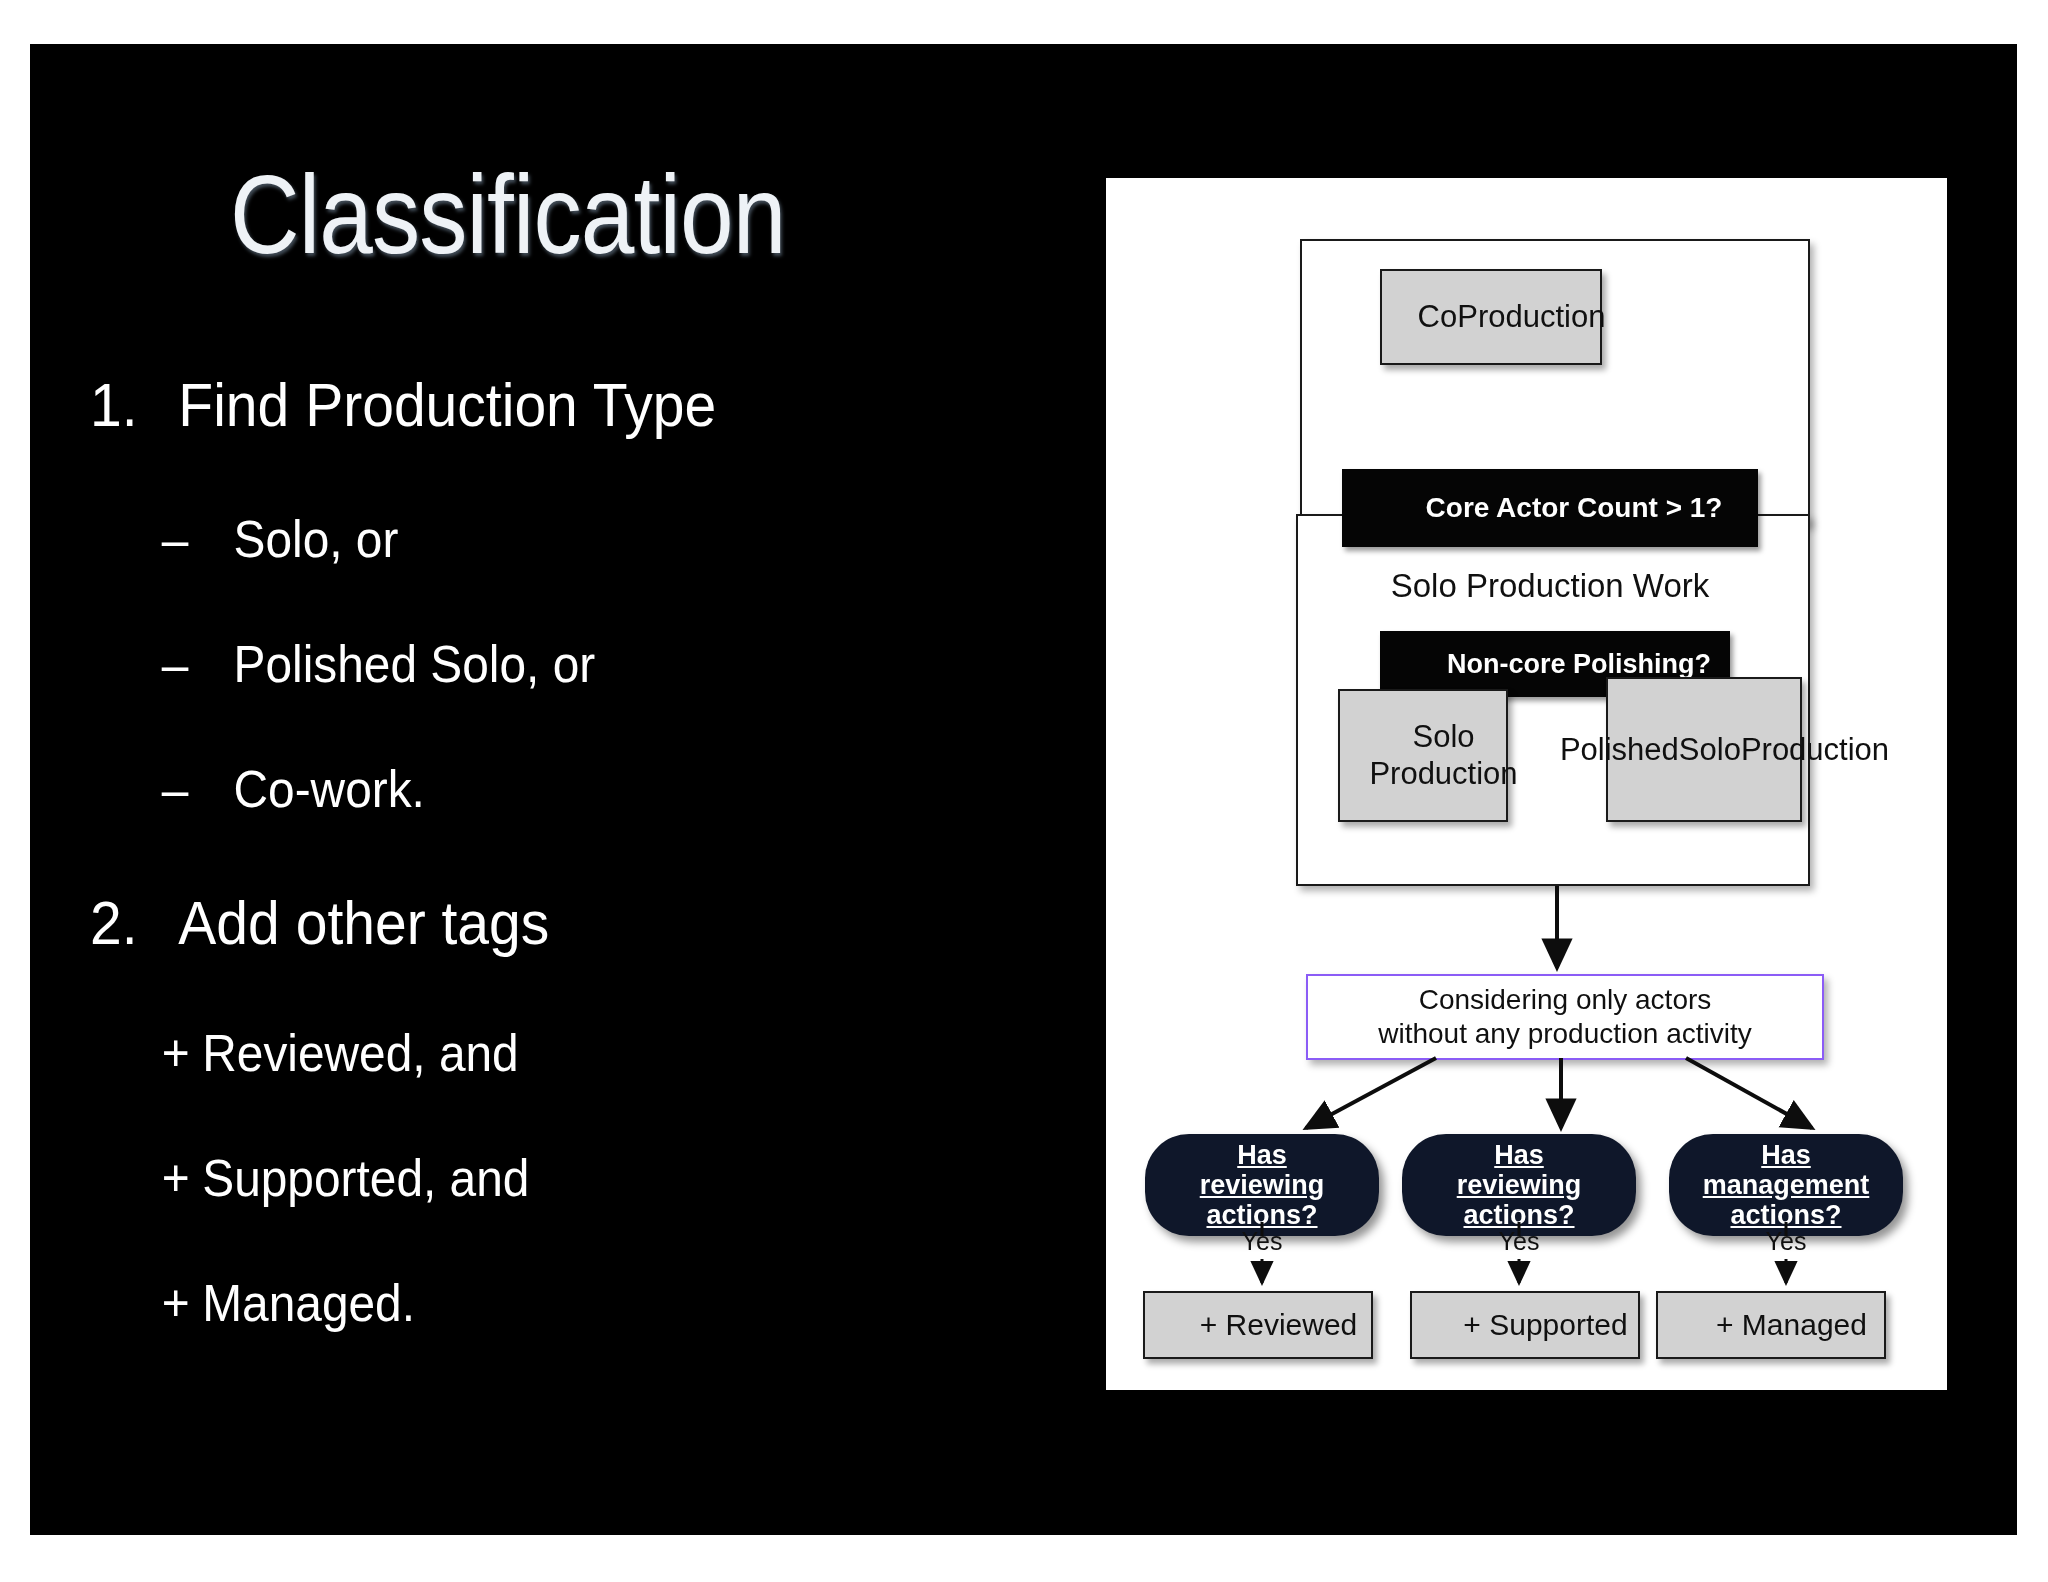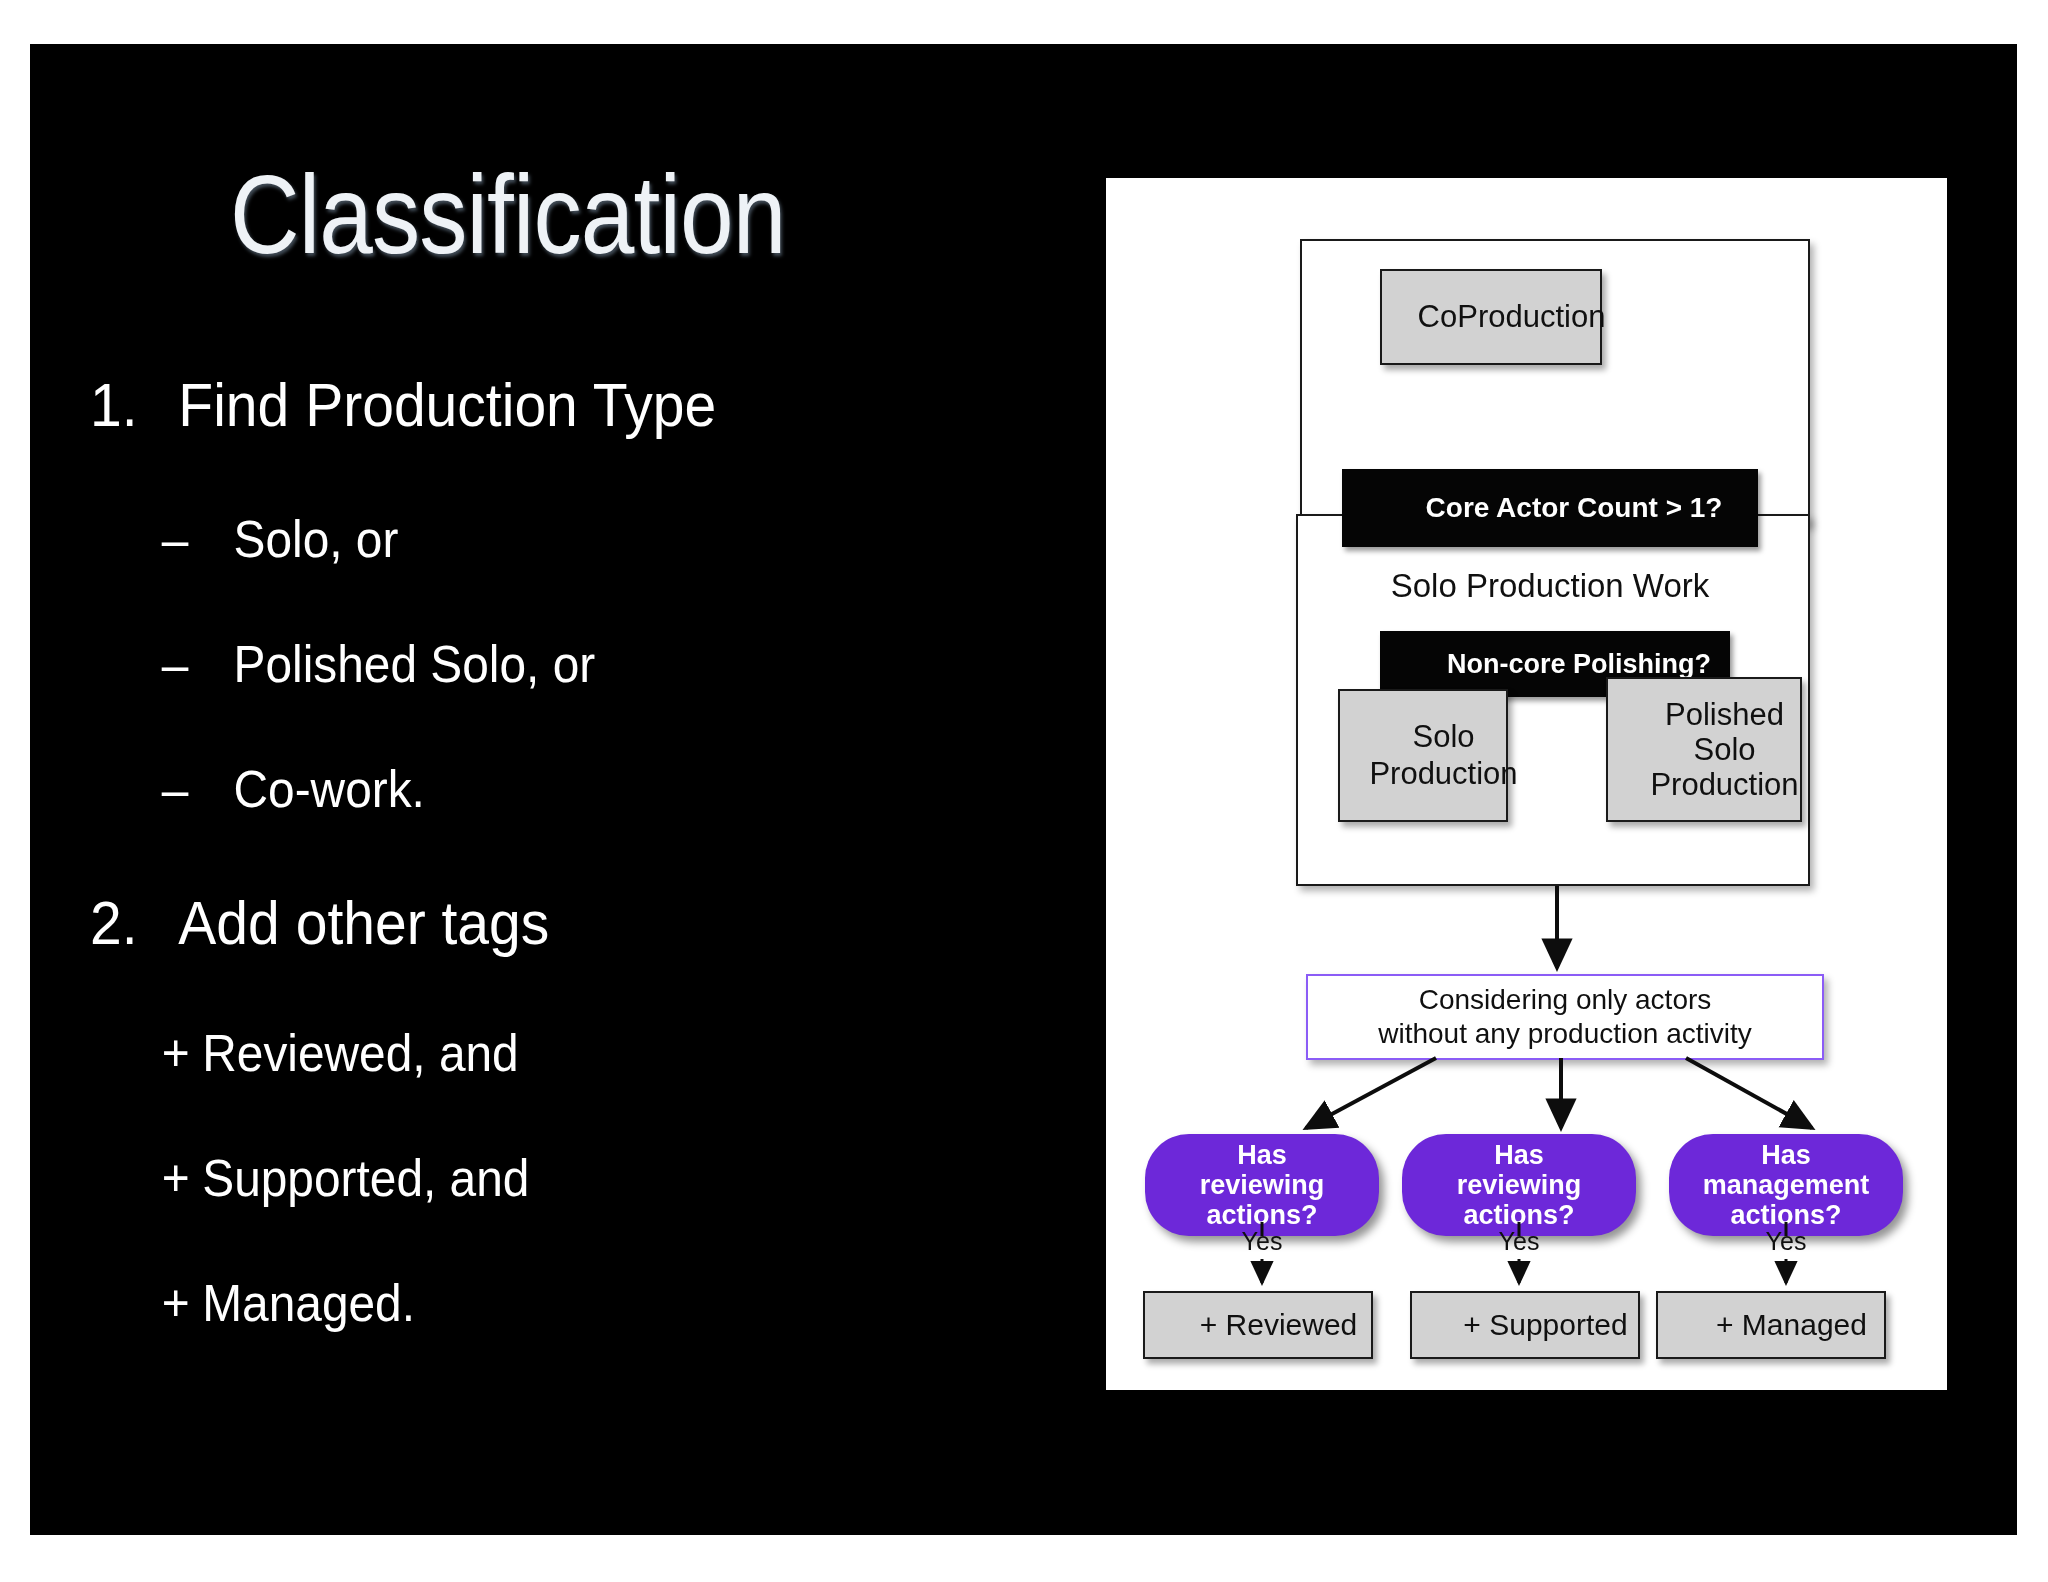--- a/index.html
+++ b/index.html
@@ -143,26 +143,27 @@
   .blackbar {
     background: #050505;
     color: #ffffff;
     font-weight: bold;
     border: none;
     box-shadow: 3px 4px 5px rgba(0,0,0,0.40);
     padding-left: 48px;
   }
   
   .blackpill {
-    background: #6d28d9;
+    background: #0f172a;
     color: #ffffff;
     font-weight: bold;
     border-radius: 44px;
     box-shadow: 5px 6px 8px rgba(0,0,0,0.42);
     line-height: 1.12;
+    text-decoration: underline;
   }
   
   .frame {
     background: #ffffff;
     border: 2px solid #1a1a1a;
     box-shadow: 4px 5px 7px rgba(0,0,0,0.30);
   }
   .note {
     background: #ffffff;
     border: 2px solid #8b5cf6;
@@ -264,21 +265,21 @@
 
       <div class="node plain" style="left:236px; top:385px; width:416px; height:46px; font-size:33px;">Solo Production Work</div>
 
       <div class="node blackbar" style="left:274px; top:453px; width:350px; height:66px; font-size:27px;">Non-core Polishing?</div>
 
       <div class="node grey" style="left:232px; top:511px; width:170px; height:133px; font-size:31px; flex-direction:column; line-height:1.18;">
         <span>Solo</span>
         <span>Production</span>
       </div>
 
-      <div class="node grey" style="left:500px; top:499px; width:196px; height:145px; font-size:31px; flex-direction:column; line-height:1.14;">
+      <div class="node grey" style="left:500px; top:499px; width:196px; height:145px; font-size:31px; flex-direction:row; line-height:1.14;">
         <span>Polished</span>
         <span>Solo</span>
         <span>Production</span>
       </div>
 
       <div class="note" style="position:absolute; left:200px; top:796px; width:514px; height:82px; display:flex; flex-direction:column; align-items:center; justify-content:center; text-align:center; font-size:28px;">
         <span>Considering only actors</span>
         <span>without any production activity</span>
       </div>
 

